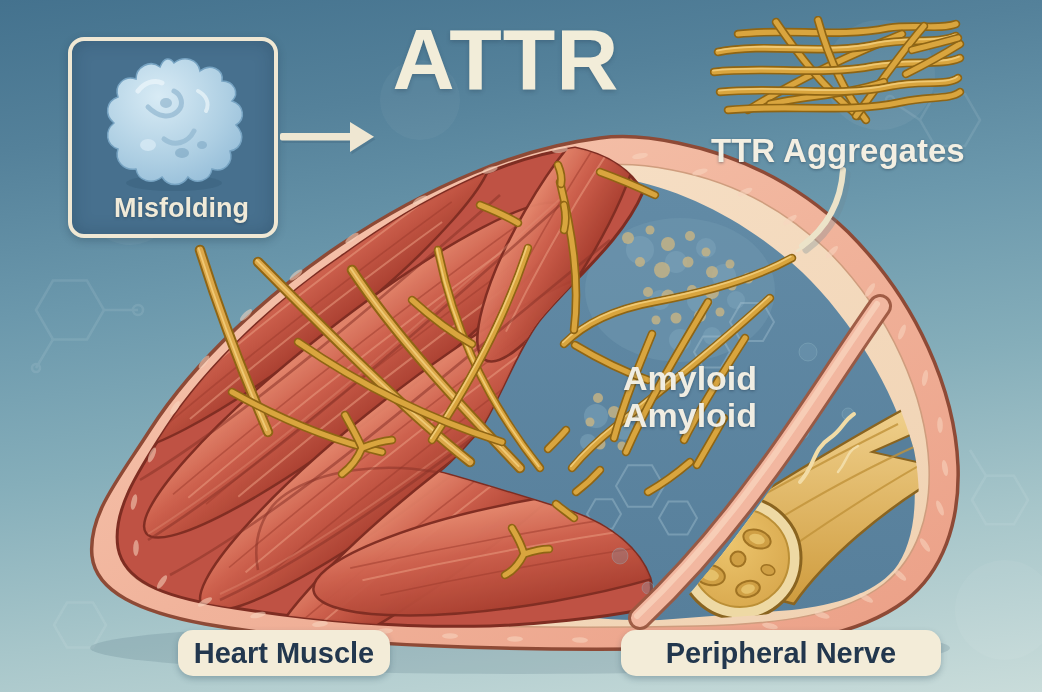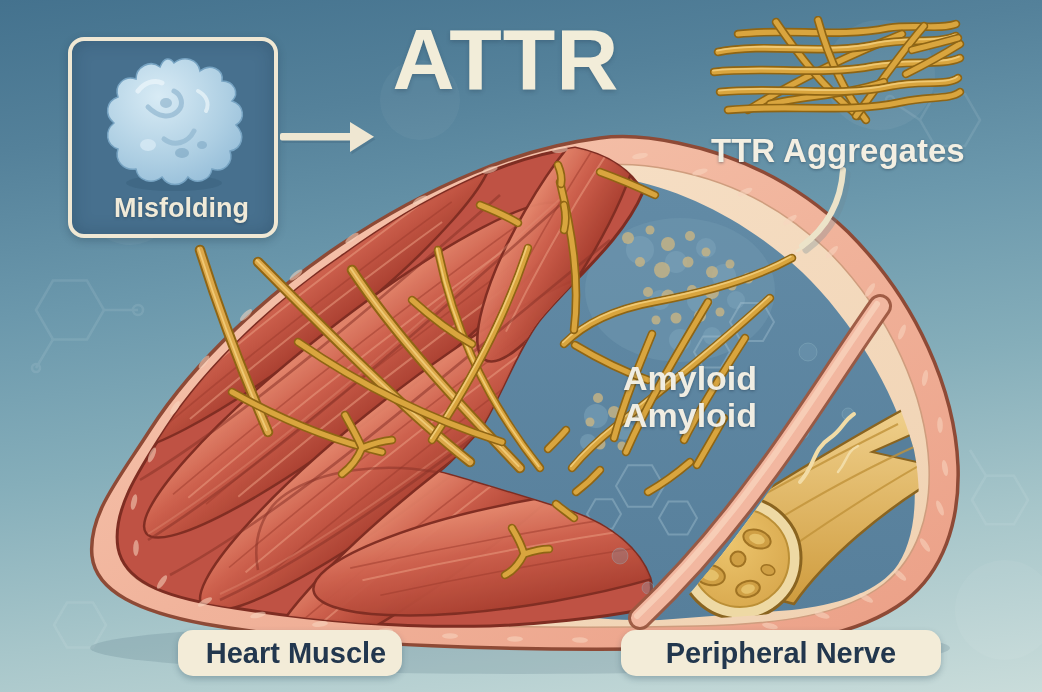--- a/index.html
+++ b/index.html
@@ -35,21 +35,21 @@
     font-size:34px; font-weight:700; line-height:1.1; color:#f0ede2;
     text-shadow:0 1px 3px rgba(25,45,65,.45);
   }
   .amyloid-label span{display:block;}
   .pill{
     position:absolute; top:630px; height:46px; border-radius:15px;
     background:#f3ecd8; box-shadow:0 3px 6px rgba(30,60,80,.28);
     display:flex; align-items:center; justify-content:center;
     font-size:29px; font-weight:700; color:#22374e;
   }
-  .pill-heart{left:178px; width:212px;padding-left:12px;}
+  .pill-heart{left:178px; width:212px;}
   .pill-nerve{left:621px; width:320px;}
   
   .fo{fill:none; stroke:#8f6514; stroke-width:8.5; stroke-linecap:round;}
   .ff{fill:none; stroke:#d9a53e; stroke-width:5.2; stroke-linecap:round;}
   .fh{fill:none; stroke:#f3cf7c; stroke-width:1.8; stroke-linecap:round; opacity:.85;}
   .fo2{fill:none; stroke:#8f6514; stroke-width:10.5; stroke-linecap:round;}
   .ff2{fill:none; stroke:#dcA84a; stroke-width:6.6; stroke-linecap:round;}
   .st-d{fill:none; stroke:#9c3a2c; stroke-width:1.6; opacity:.5;}
   .st-l{fill:none; stroke:#ea9a80; stroke-width:2; opacity:.55;}
   .bb-d{fill:none; stroke:#8a3328; stroke-width:2.6; opacity:.55;}

